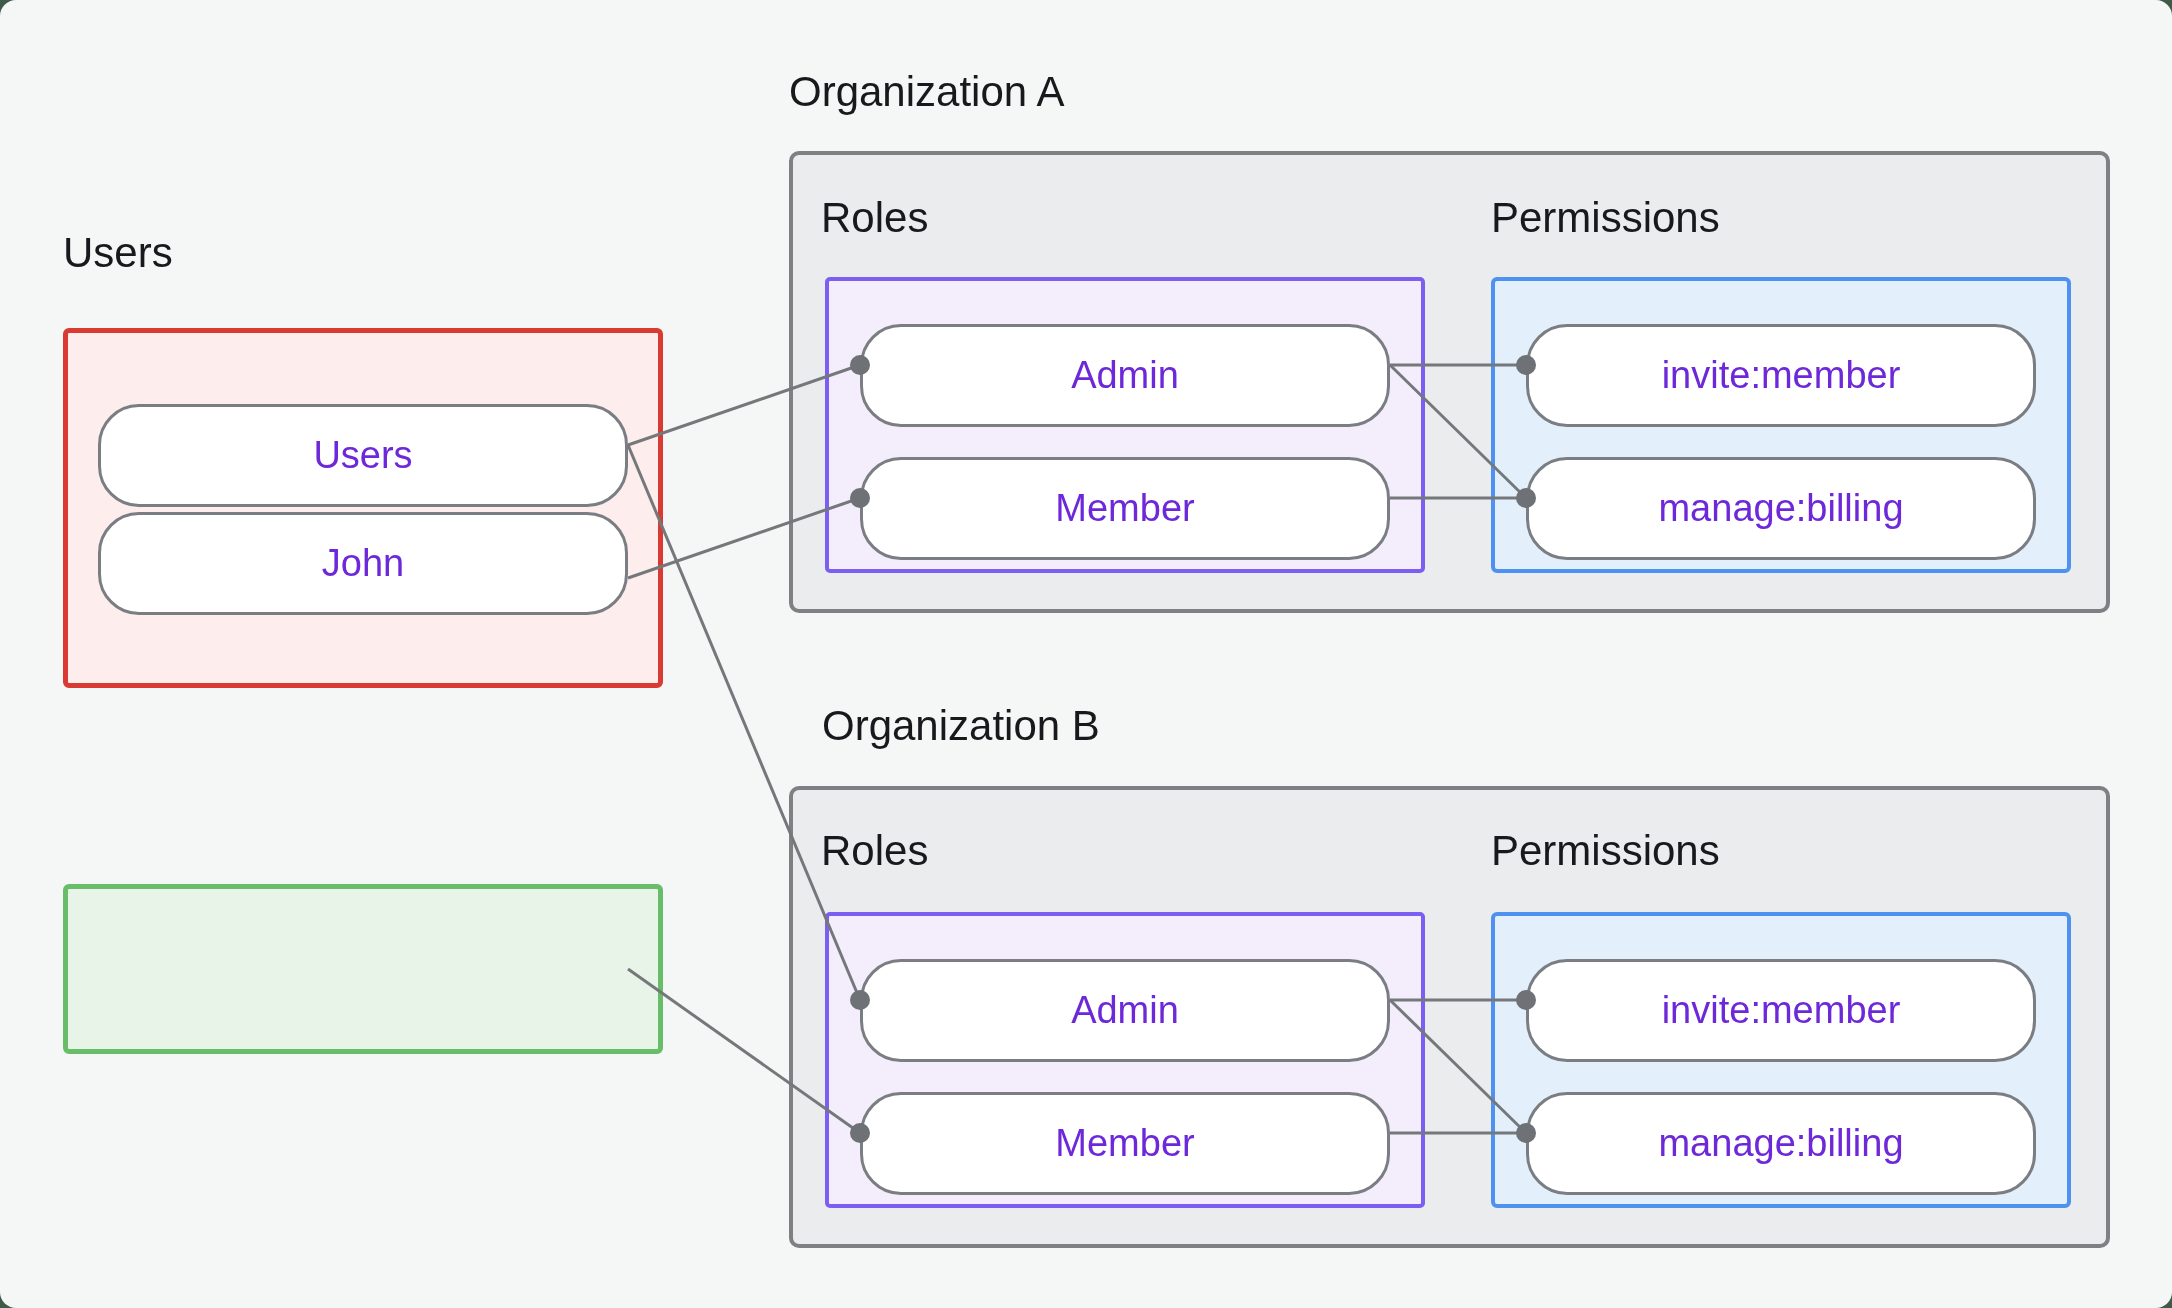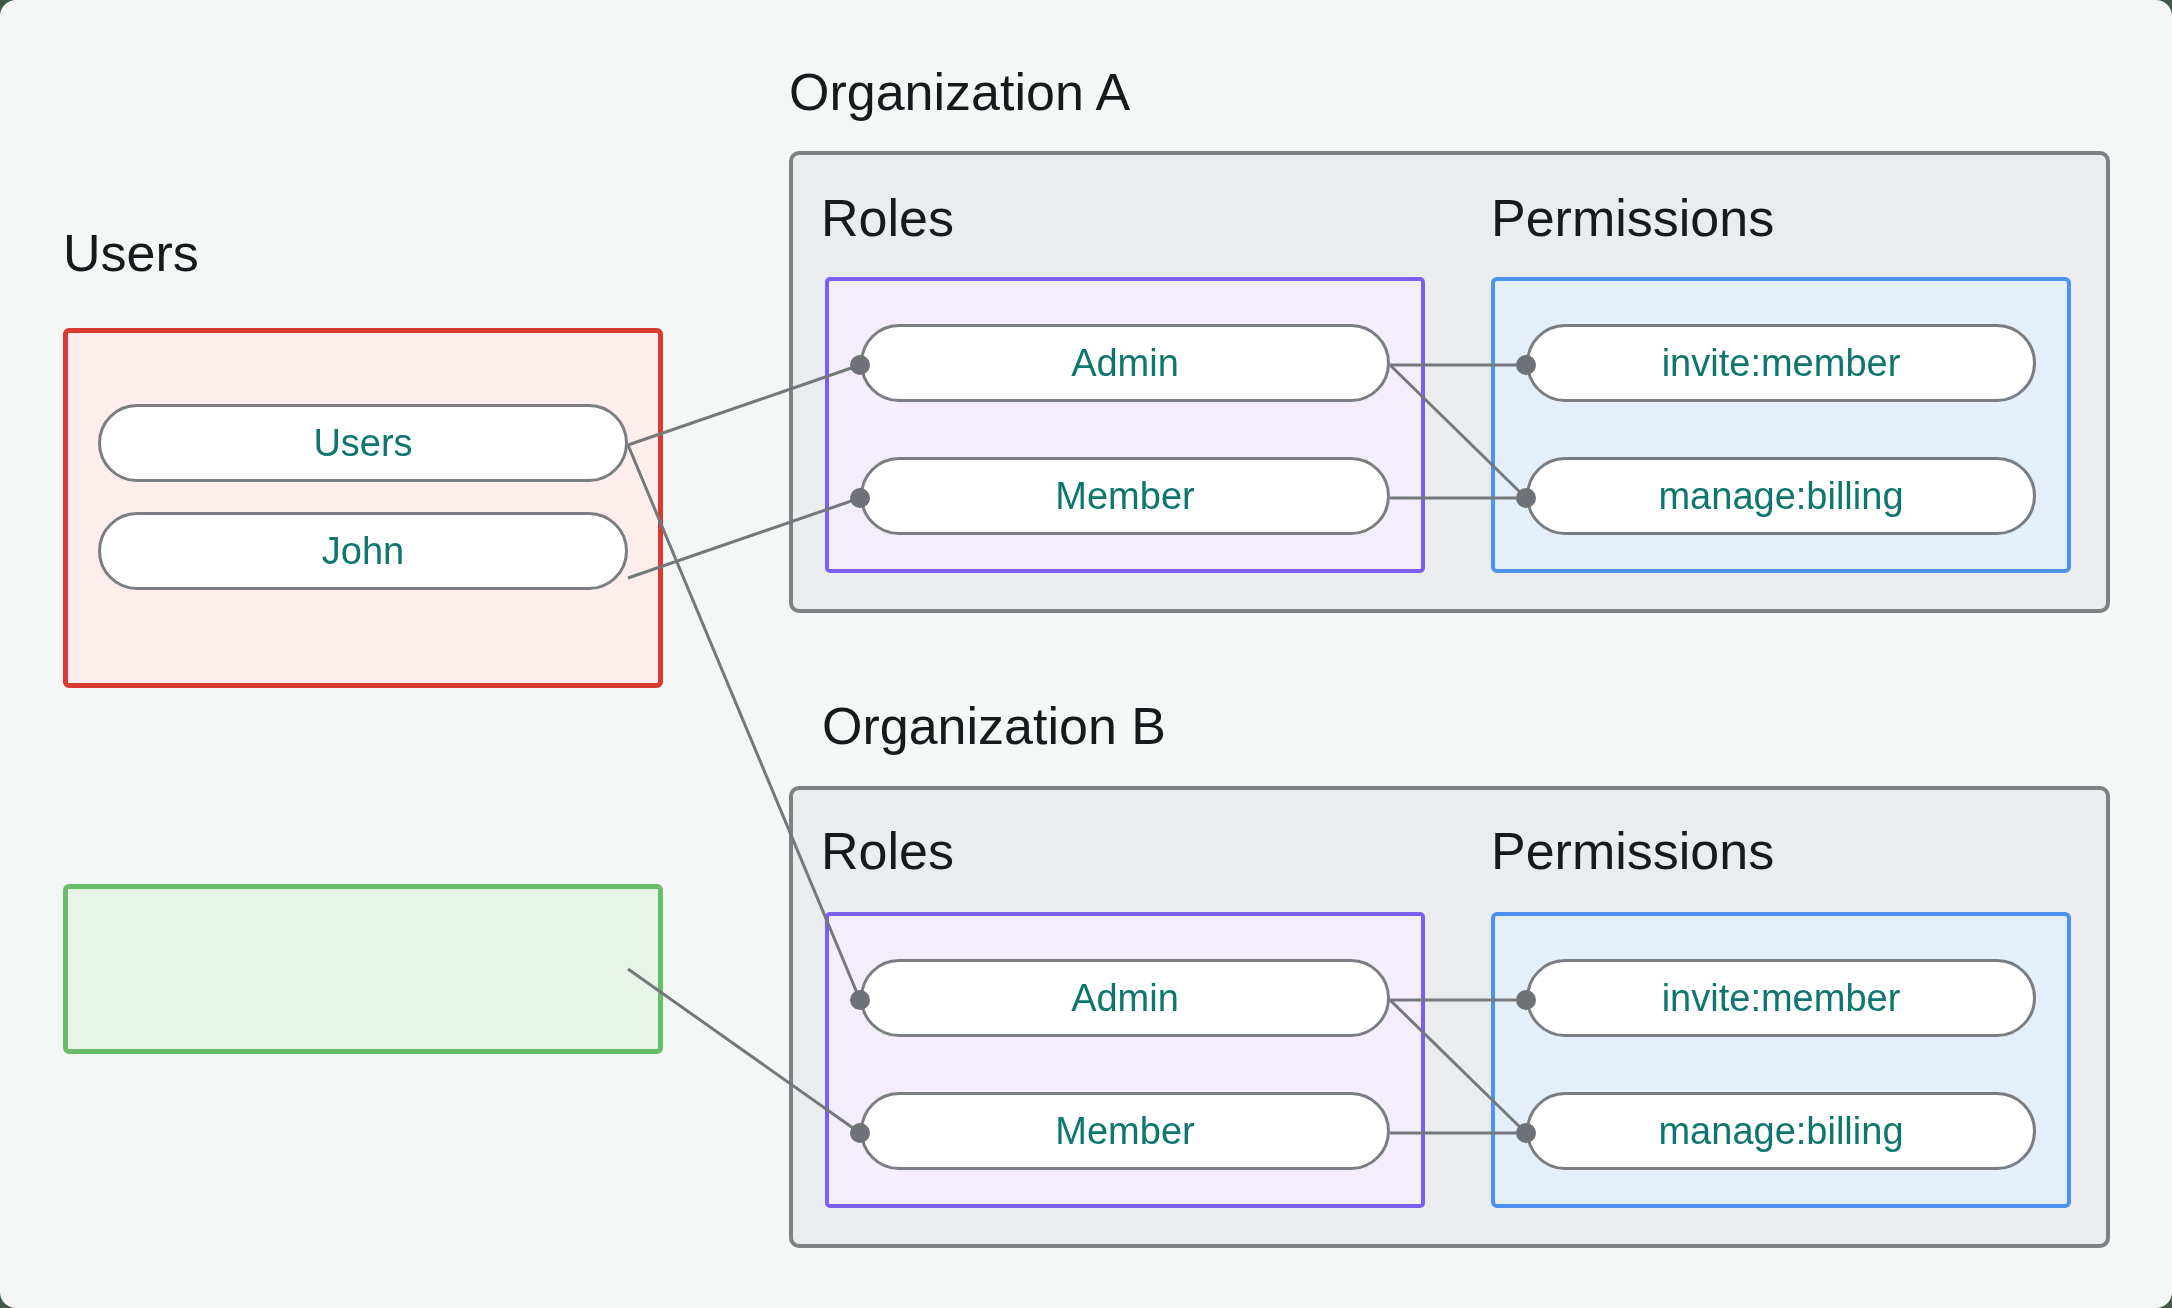--- a/index.html
+++ b/index.html
@@ -20,21 +20,21 @@
     position:relative;
   }
   .card{
     position:absolute; inset:0;
     background:var(--card-bg);
     border-radius:16px;
     overflow:hidden;
   }
   .label{
     position:absolute;
-    font-size:52px; line-height:48px; font-weight:500;
+    font-size:42px; line-height:48px; font-weight:500;
     color:var(--text);
     white-space:nowrap;
   }
   .box{position:absolute; border-style:solid;}
   .org-box{
     background:var(--org-bg);
     border:4px solid var(--org-border);
     border-radius:10px;
   }
   .users-box{
@@ -52,26 +52,26 @@
     border:4px solid var(--roles-border);
     border-radius:5px;
   }
   .permissions-box{
     background:var(--permissions-bg);
     border:4px solid var(--permissions-border);
     border-radius:6px;
   }
   .pill{
     position:absolute;
-    height:78px;
+    height:103px;
     background:var(--pill-bg);
     border:3px solid var(--pill-border);
     border-radius:41px;
     display:flex; align-items:center; justify-content:center;
-    font-size:38px; color:#0f766e;
+    font-size:38px; color:#6d28d9;
     white-space:nowrap;
   }
   .overlay{
     position:absolute; left:0; top:0;
     width:2172px; height:1308px;
     pointer-events:none;
   }
 </style>
 </head>
 <body>

